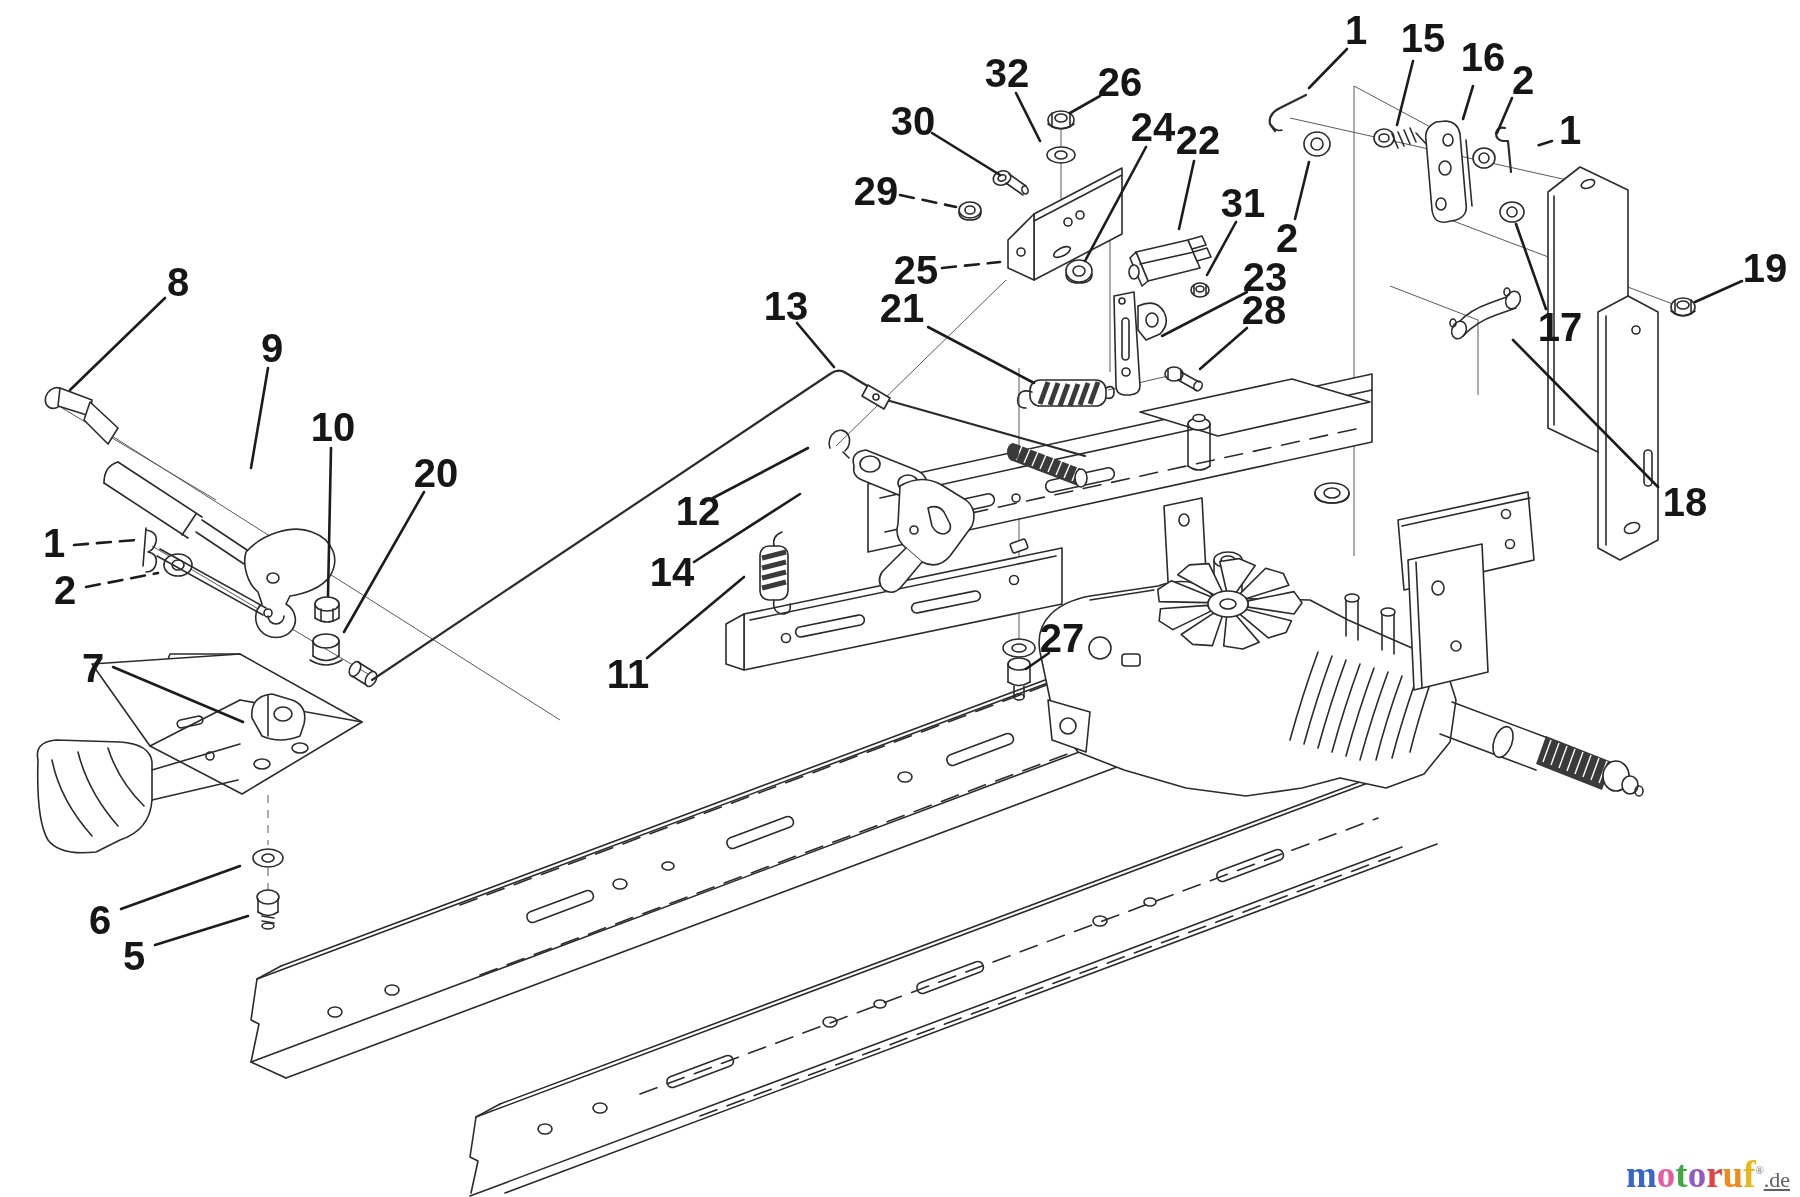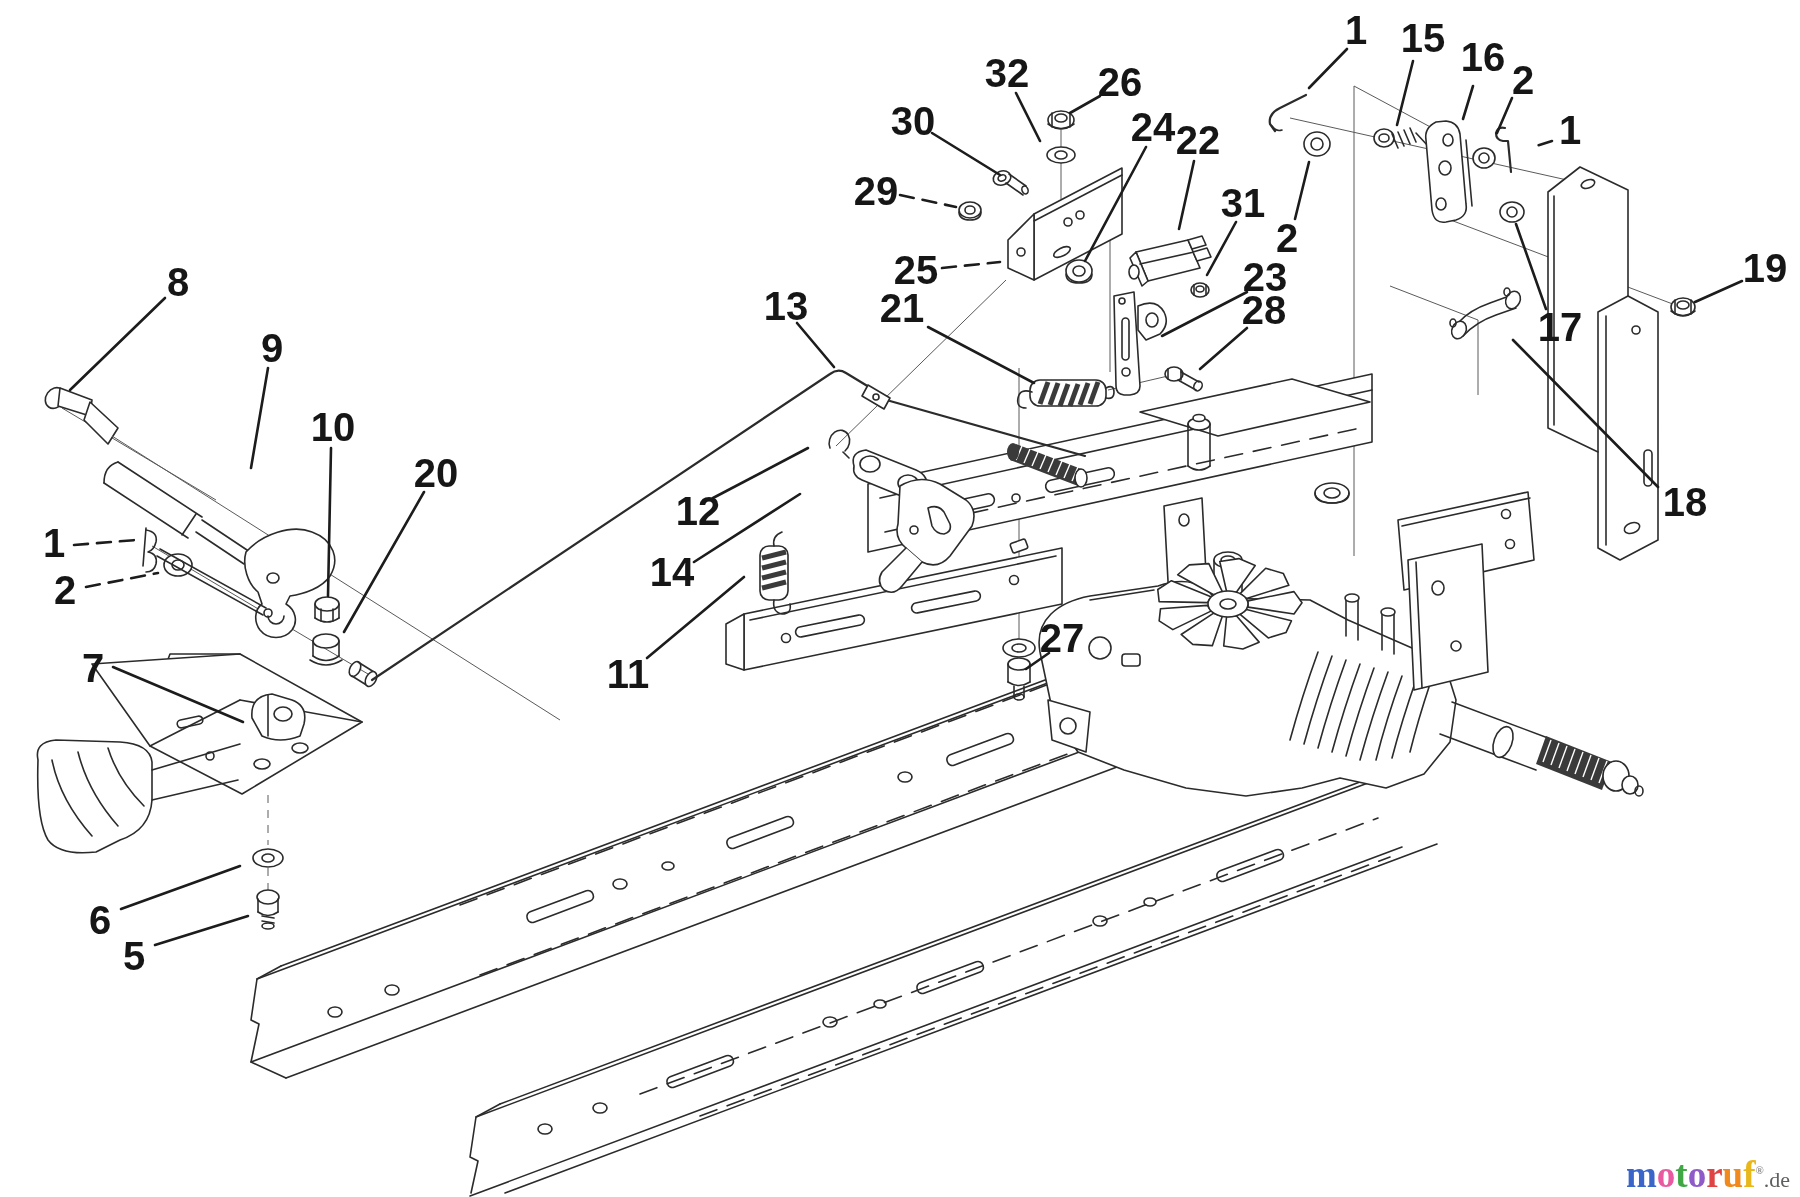--- a/index.html
+++ b/index.html
@@ -13,21 +13,21 @@
   .dsh{stroke-dasharray:18 11;}
   .dsh2{stroke-dasharray:8 7;}
   .dk{fill:#3a3a3a;stroke:none;}
   .hatch{stroke:#ffffff;stroke-width:1.4;fill:none;}
   .leader{stroke:#1c1c1c;stroke-width:2.6;fill:none;stroke-linecap:round;}
   .leader.dashed{stroke-dasharray:14 9;}
   .callout-text{font-family:"Liberation Sans",sans-serif;font-weight:700;fill:#161616;}
   
   .logo{position:absolute;right:10px;bottom:4px;font-family:"Liberation Serif",serif;
         font-weight:700;font-size:37px;line-height:1;white-space:nowrap;user-select:none;}
-  .logo .de{font-size:22px;color:#5f5f5f;font-weight:400;}
+  .logo .de{font-size:22px;color:#5f5f5f;font-weight:400;text-decoration:underline;}
   .logo .tm{font-size:11px;color:#8a8a8a;vertical-align:super;}
 </style>
 </head>
 <body>
 
 <div class="stage">
 <svg width="1800" height="1197" viewBox="0 0 1800 1197">
 
   <g>
     <line class="thin" x1="1354" y1="86" x2="1354" y2="556"></line>

